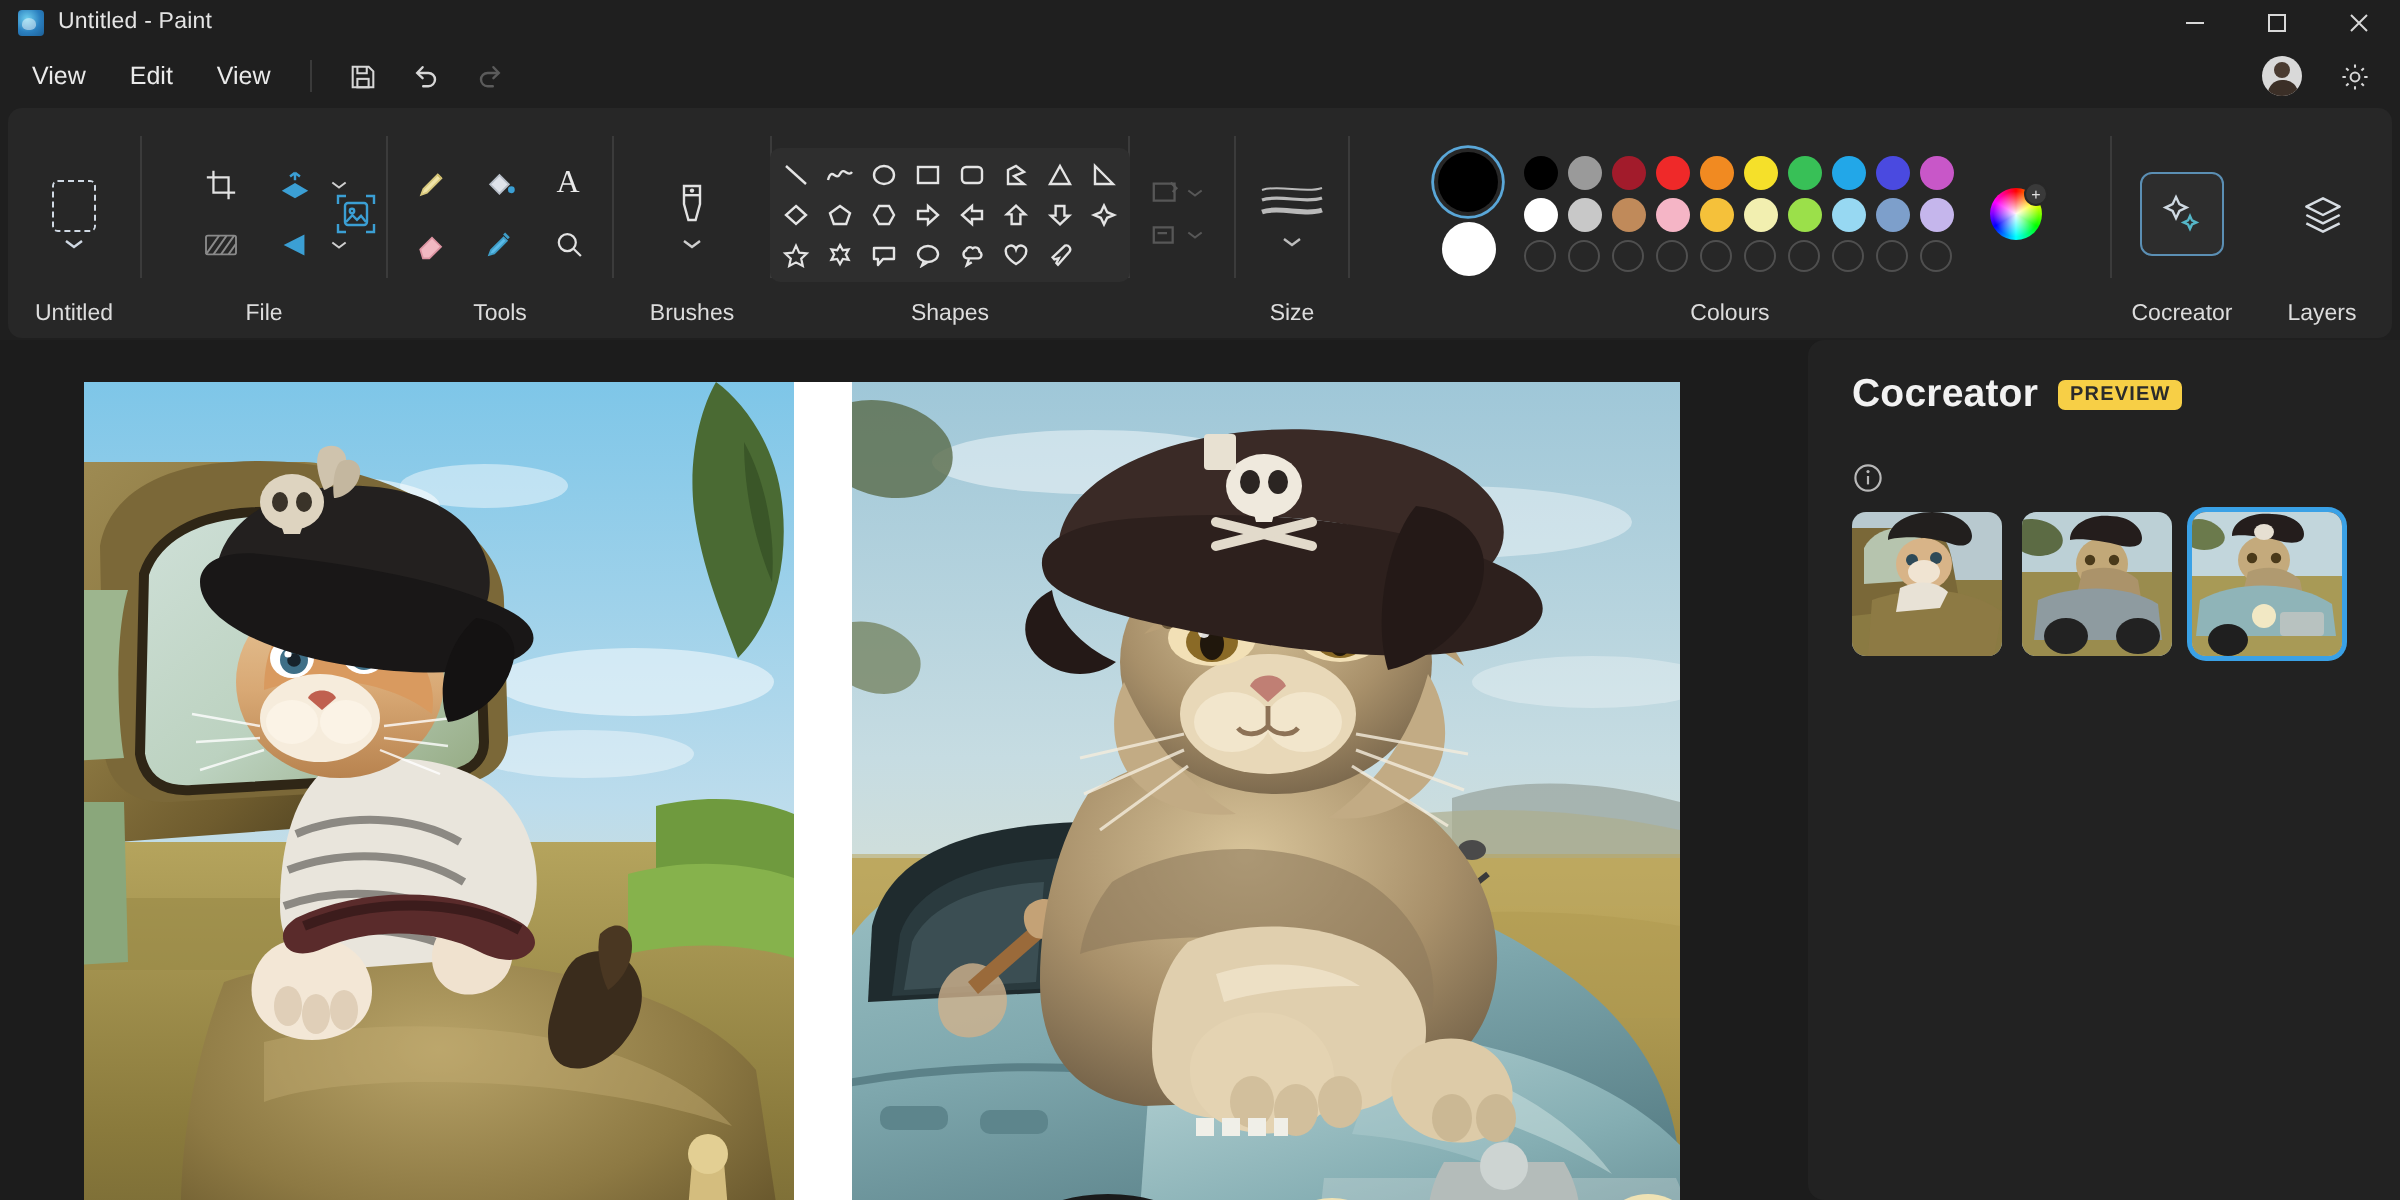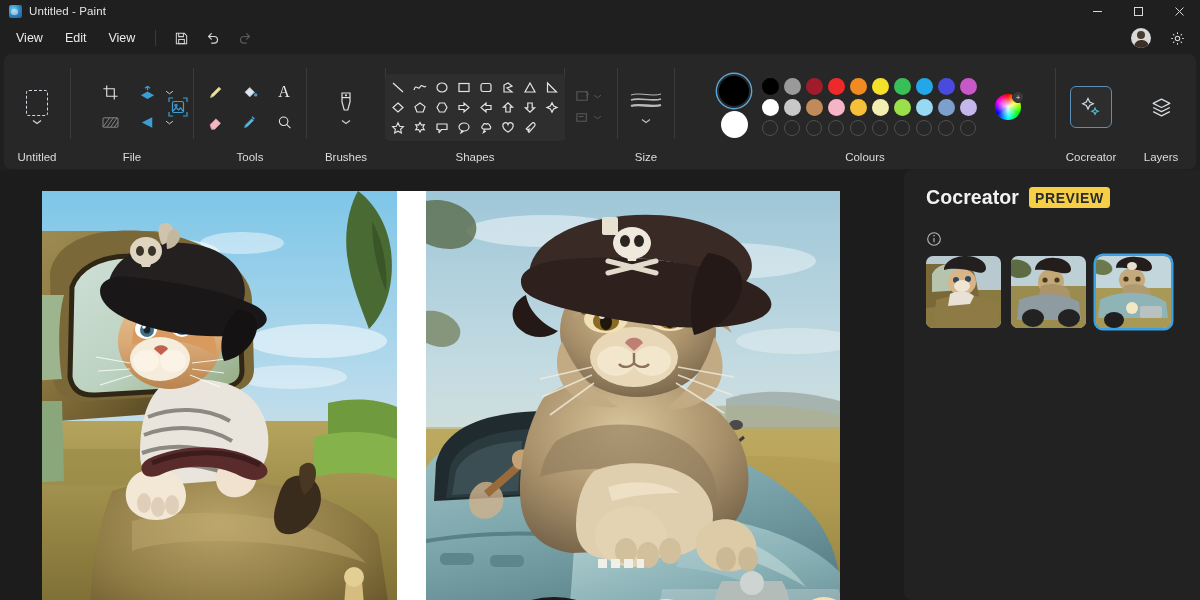--- a/index.html
+++ b/index.html
@@ -170,21 +170,21 @@
   .art-right { left: 384px; width: 414px; height: 470px; }
 
   
   .panel {
     width: 296px; background: #222222; border-radius: 8px 0 0 8px;
     padding: 16px 20px 0 22px; position: relative;
   }
   .panel-title-row { display: flex; align-items: center; gap: 10px; margin-bottom: 22px; }
   .panel-title { font-size: 19.5px; font-weight: 600; color: #f2f2f2; letter-spacing: .1px; }
   .preview-badge {
-    background: #f7cf46; color: #2b2b2b; font-size: 14px; font-weight: 700;
+    background: #f7cf46; color: #2b2b2b; font-size: 10px; font-weight: 700;
     letter-spacing: .6px; padding: 2.5px 6px 2px; border-radius: 3.5px;
   }
   .field-label-row { display: flex; align-items: center; justify-content: space-between; margin-bottom: 9px; }
   .field-label { font-size: 13px; font-weight: 700; color: #efefef; }
   .info-icon { width: 16px; height: 16px; color: #b8b8b8; }
   .prompt-box {
     width: 246px; height: 67px; background: #2c2c2c; border: 1px solid #3a3a3a;
     border-bottom: 1.6px solid #8a8a8a; border-radius: 4px;
     padding: 9px 10px; font-size: 12.6px; line-height: 1.38; color: #ededed;
     overflow: hidden;

